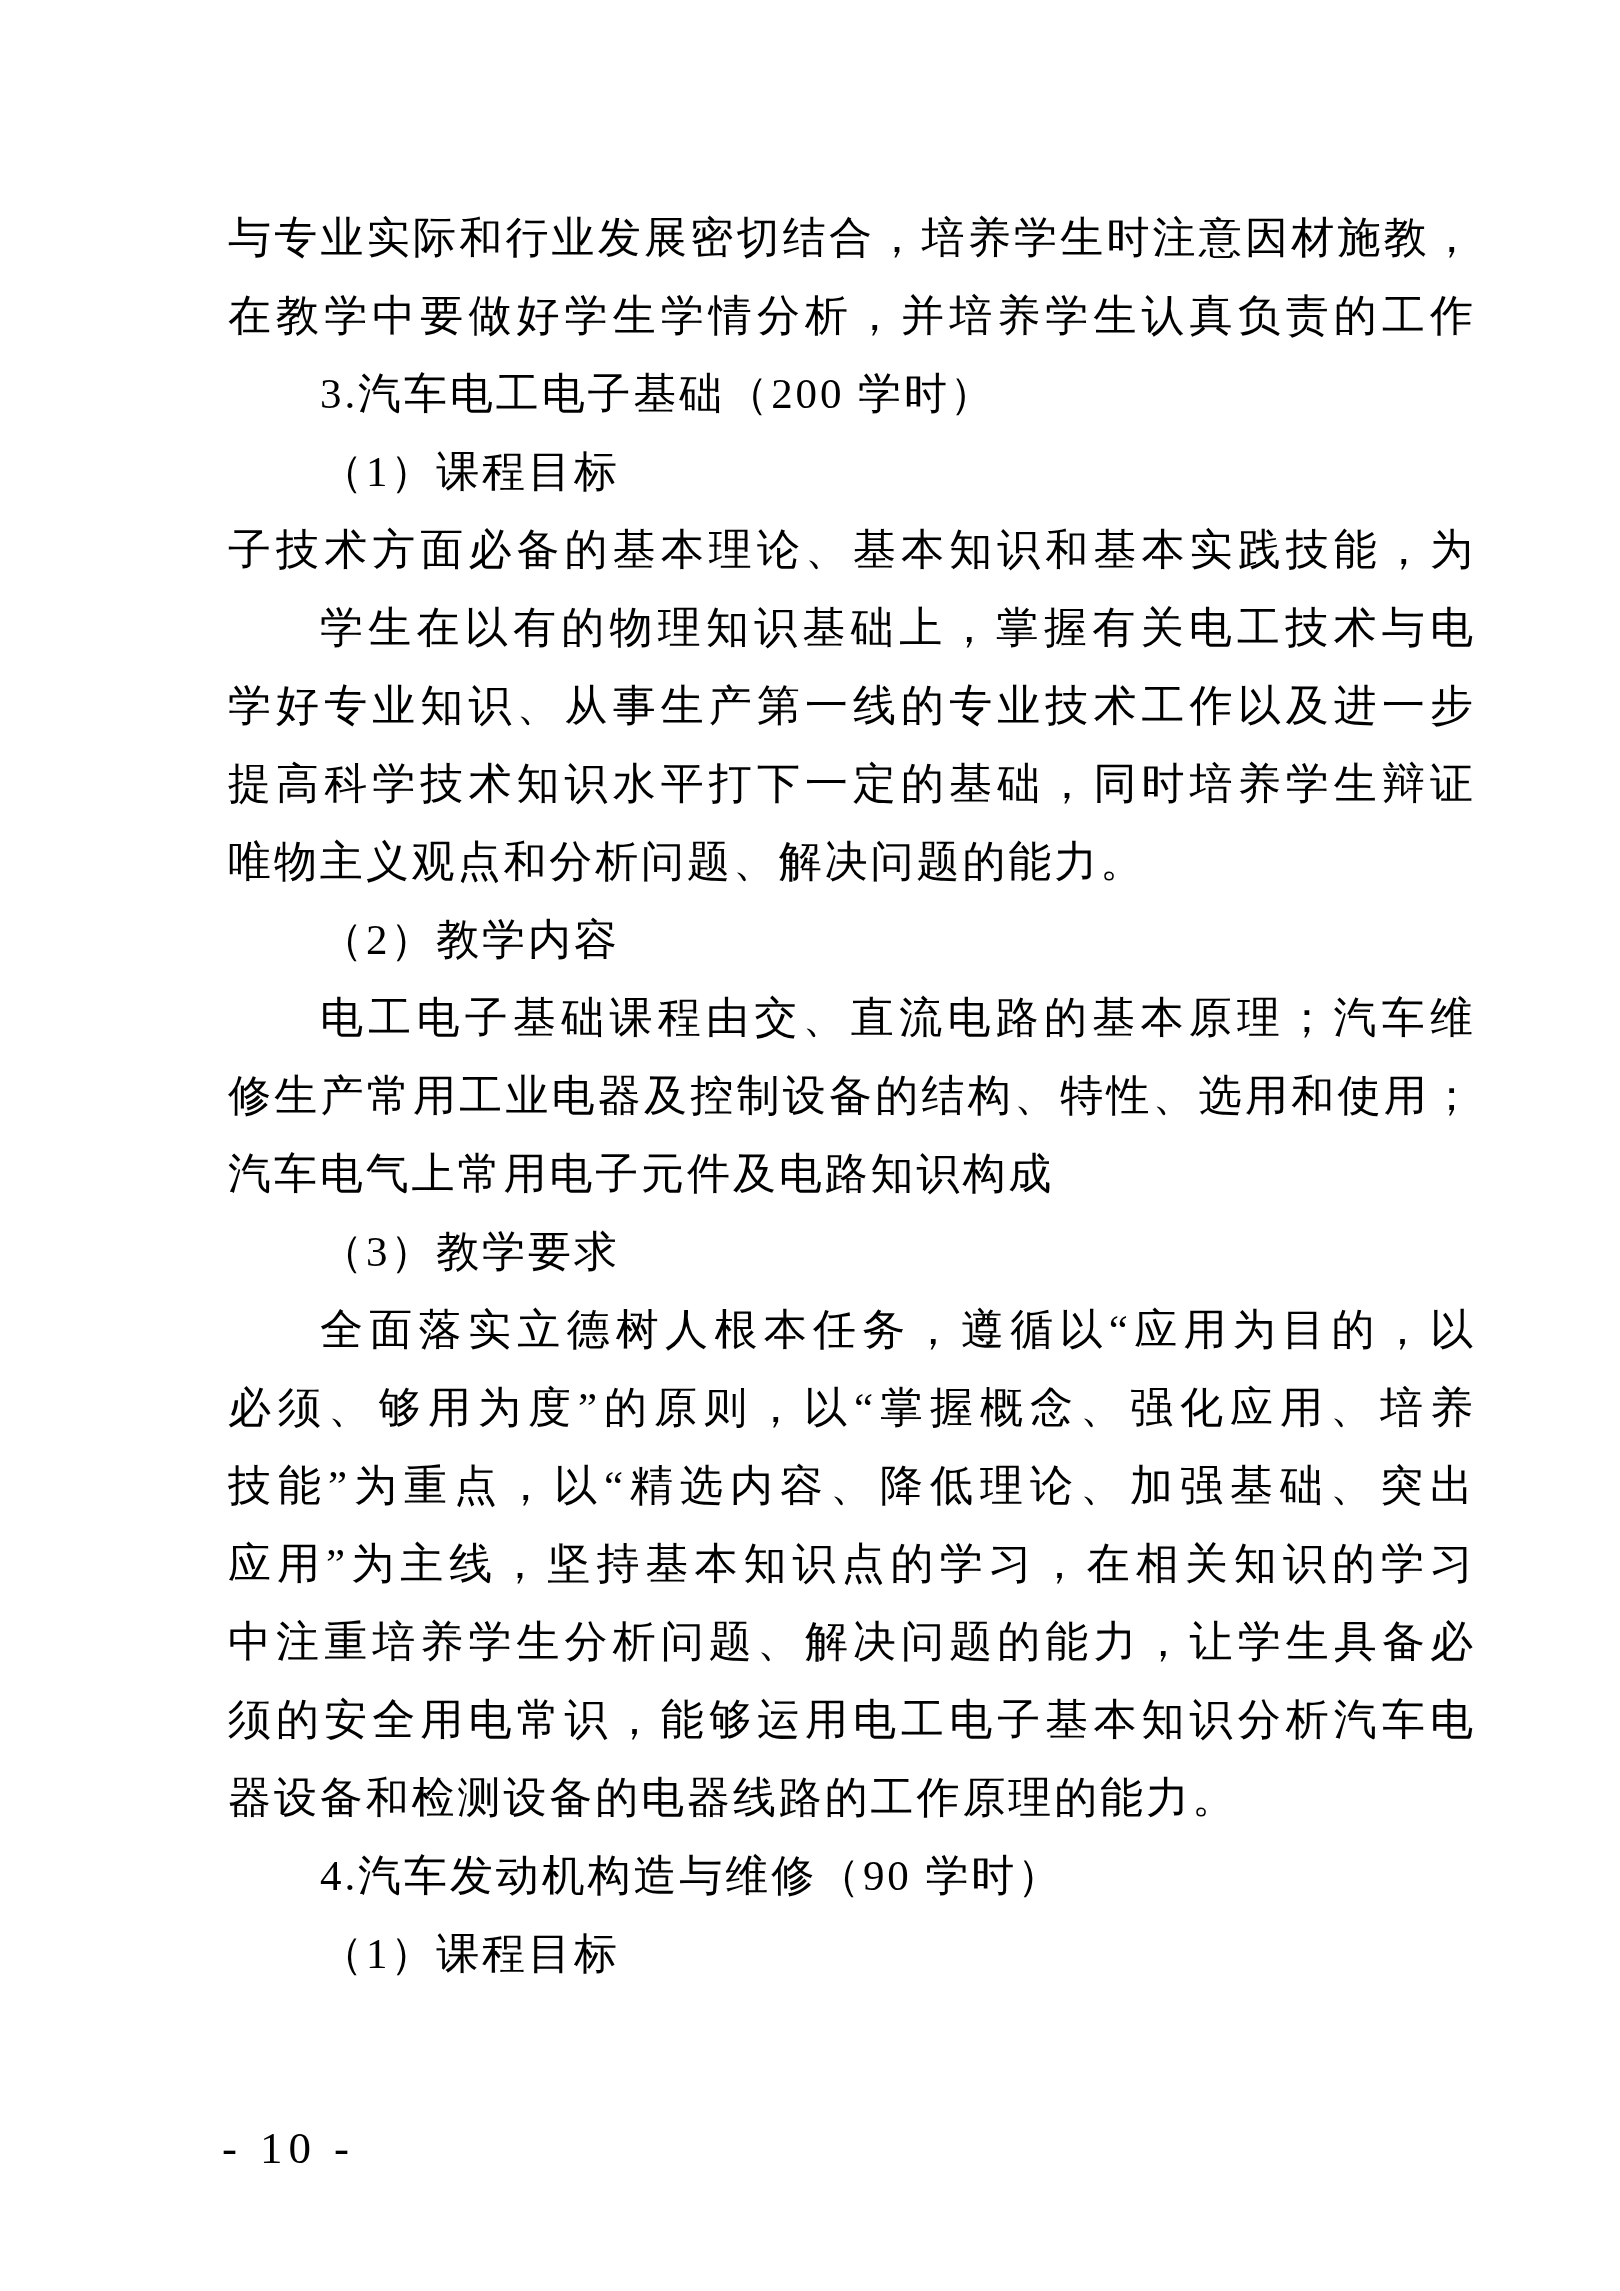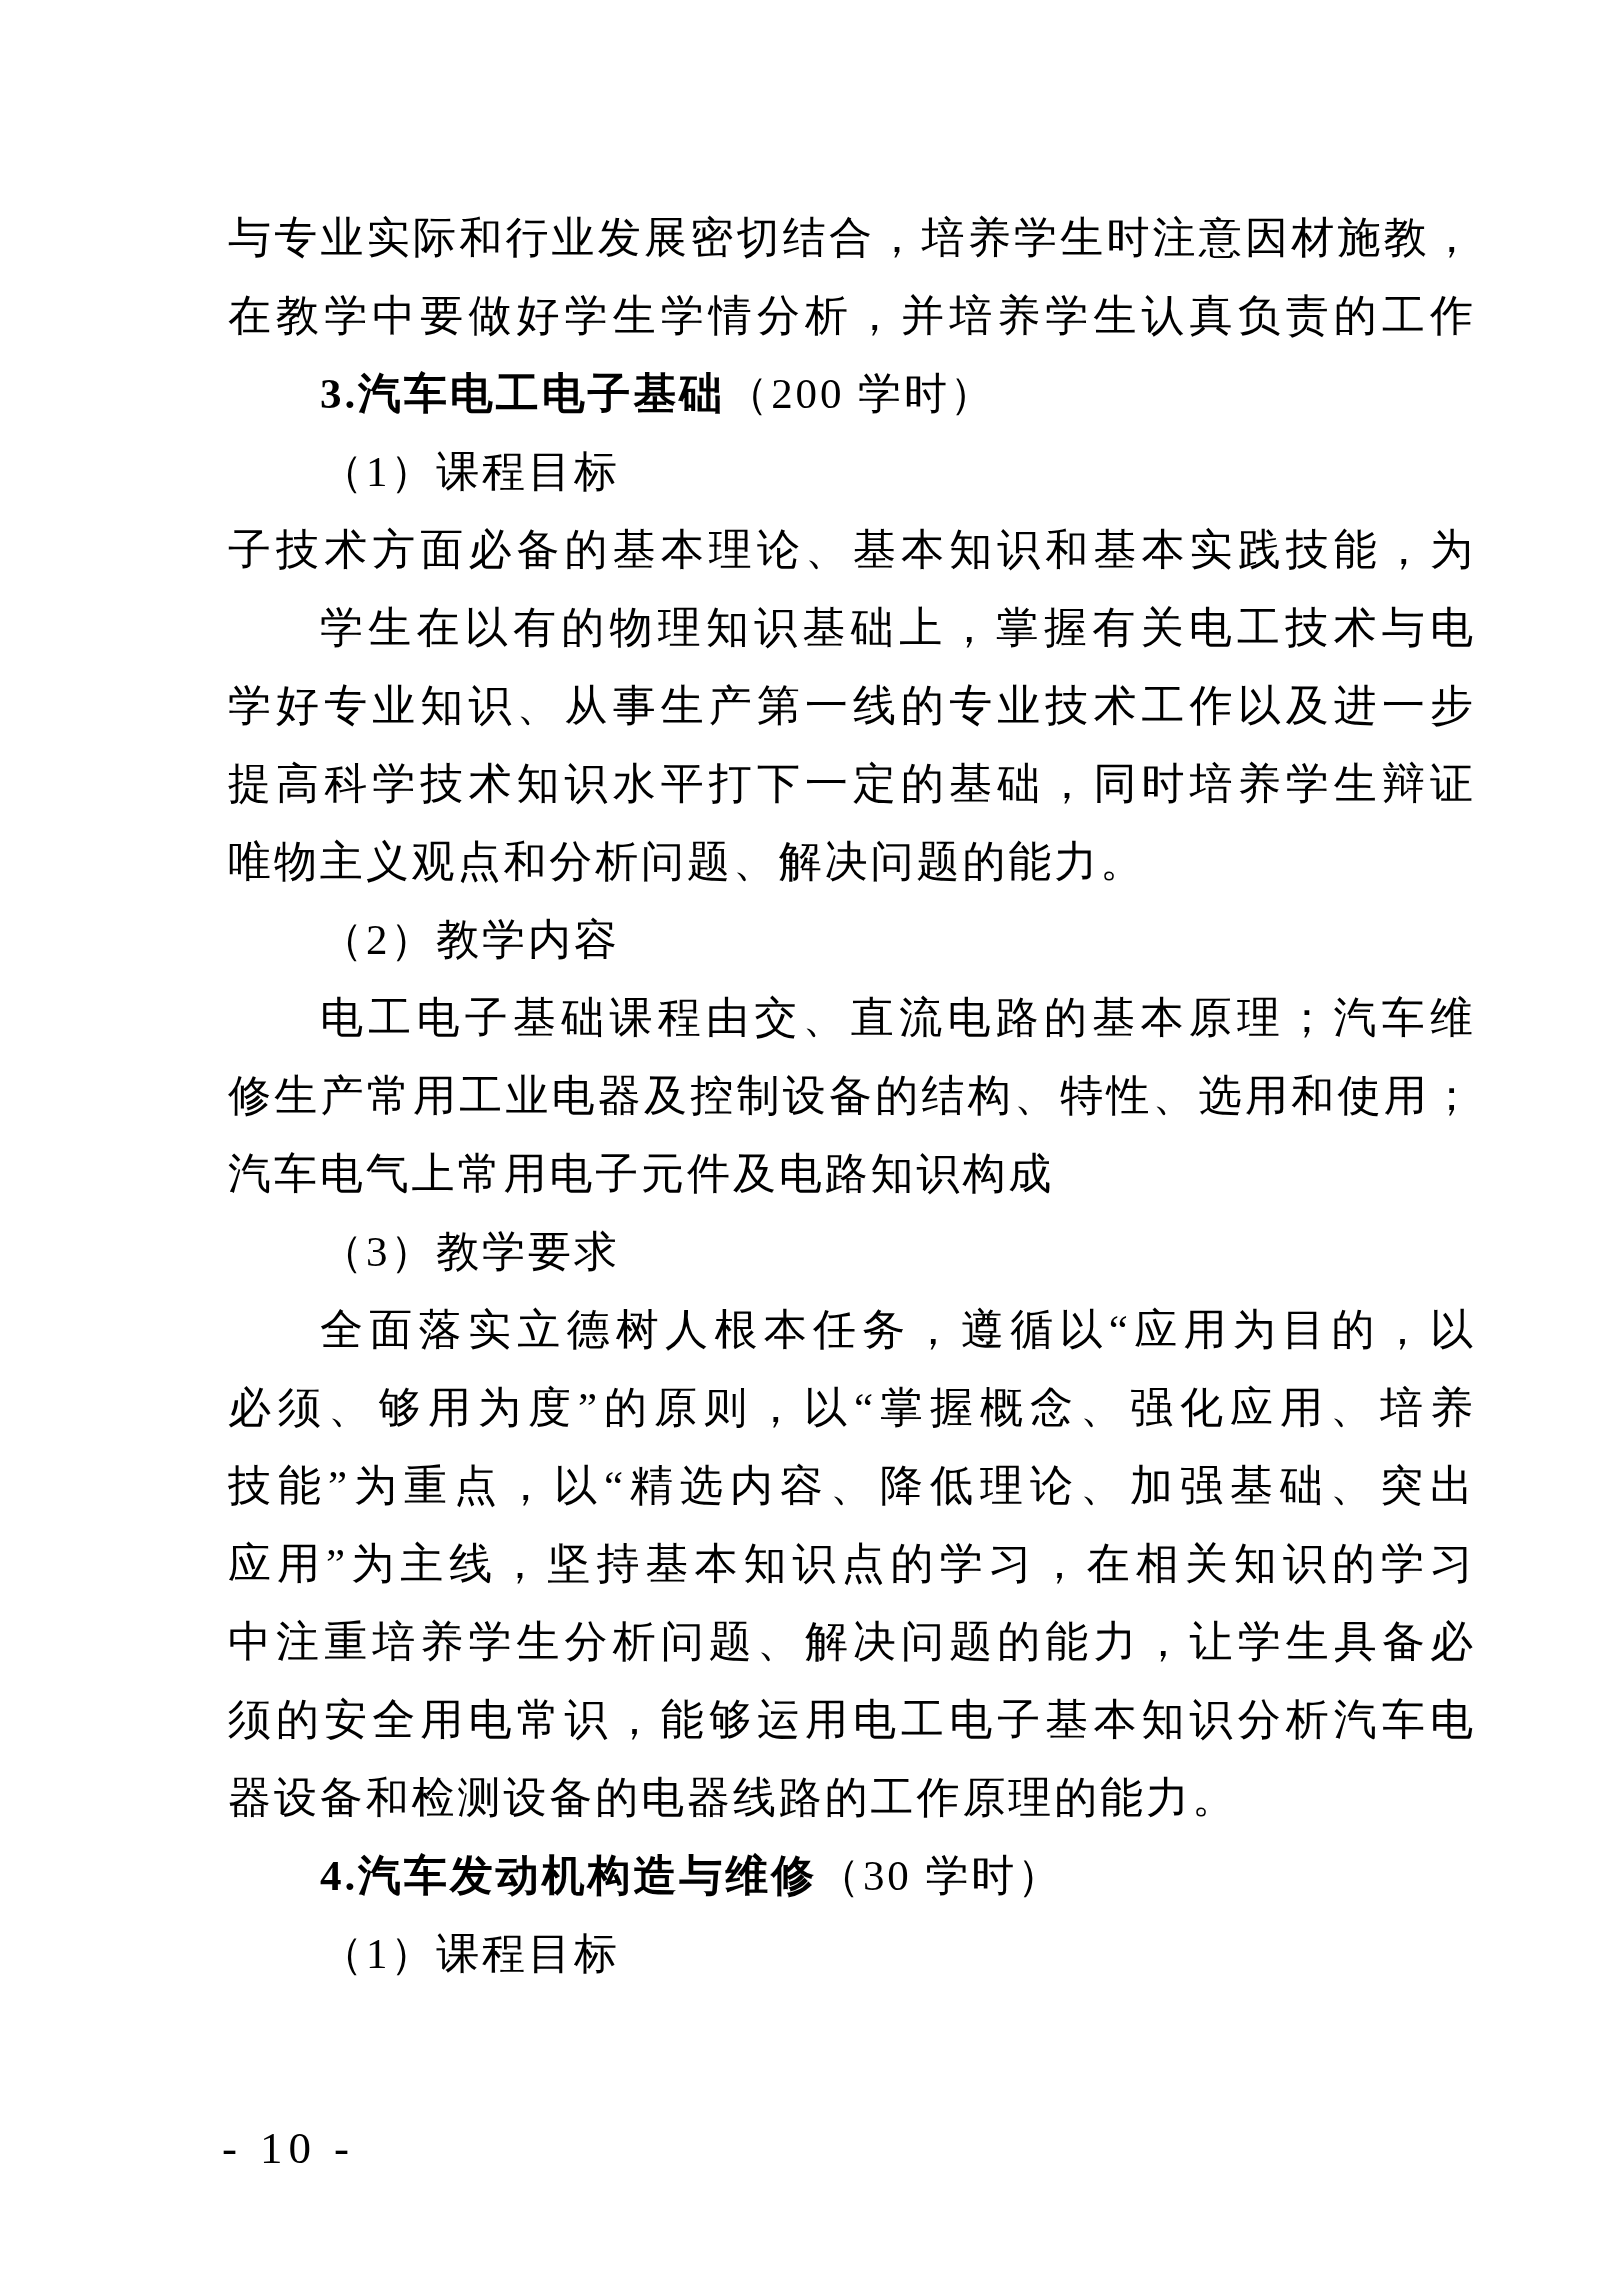--- a/index.html
+++ b/index.html
@@ -38,21 +38,21 @@
     text-align-last: justify;
     text-justify: inter-character;
   }
   .line.indent {
     padding-left: 92px;
   }
   .line.heading {
     letter-spacing: 2.9px;
   }
   .line.heading .hb {
-    font-weight: 700;
+    font-weight: 400;
   }
   .line.heading .hr {
     font-weight: 400;
   }
   .page-number {
     position: absolute;
     left: 222px;
     top: 2127px;
     font-size: 45px;
     line-height: 43px;
@@ -79,18 +79,18 @@
       <div class="line full">修生产常用工业电器及控制设备的结构、特性、选用和使用；</div>
       <div class="line">汽车电气上常用电子元件及电路知识构成</div>
       <div class="line indent">（3）教学要求</div>
       <div class="line indent full">全面落实立德树人根本任务，遵循以“应用为目的，以</div>
       <div class="line full">必须、够用为度”的原则，以“掌握概念、强化应用、培养</div>
       <div class="line full">技能”为重点，以“精选内容、降低理论、加强基础、突出</div>
       <div class="line full">应用”为主线，坚持基本知识点的学习，在相关知识的学习</div>
       <div class="line full">中注重培养学生分析问题、解决问题的能力，让学生具备必</div>
       <div class="line full">须的安全用电常识，能够运用电工电子基本知识分析汽车电</div>
       <div class="line">器设备和检测设备的电器线路的工作原理的能力。</div>
-      <div class="line indent heading"><span class="hb">4.汽车发动机构造与维修</span><span class="hr">（30 学时）</span></div>
+      <div class="line indent heading"><span class="hb">4.汽车发动机构造与维修</span><span class="hr">（90 学时）</span></div>
       <div class="line indent">（1）课程目标</div>
     </div>
   <div class="page-number">- 10 -</div>
 </div>
 
 
 </body></html>

